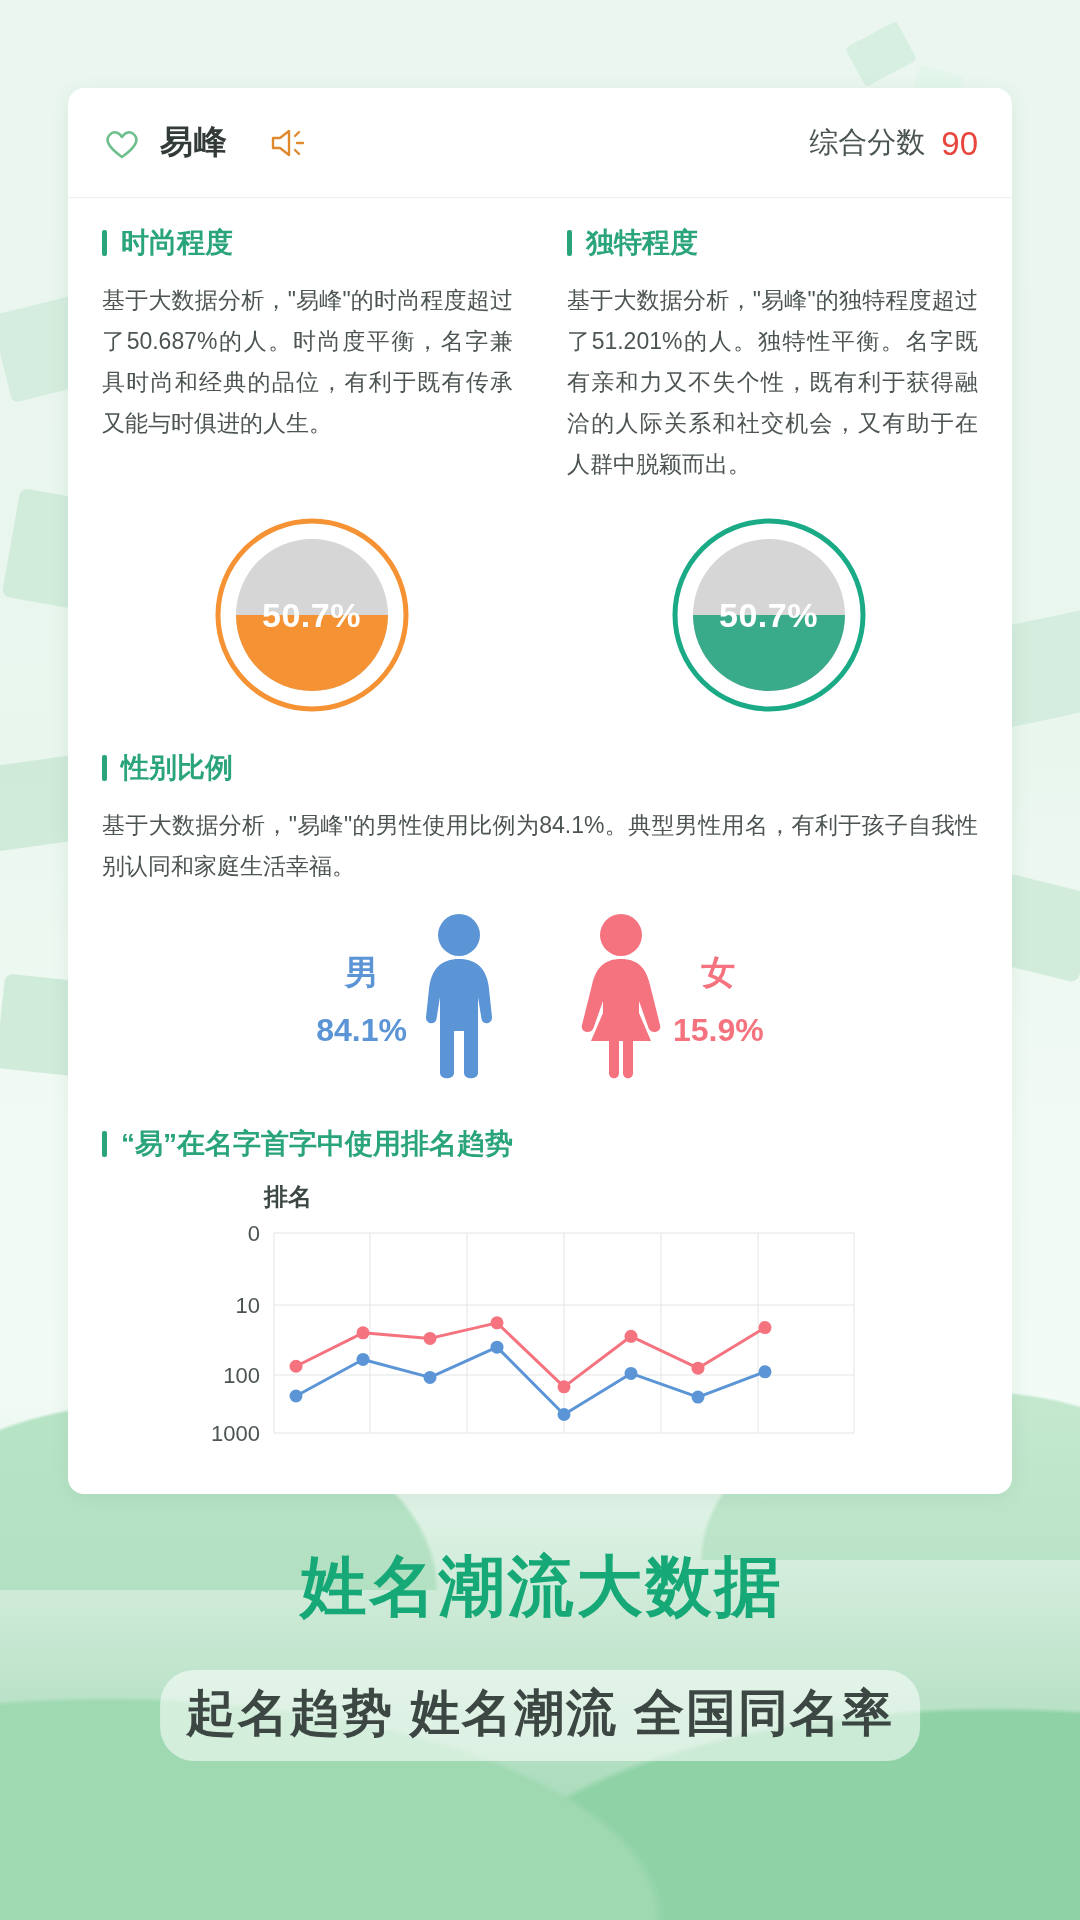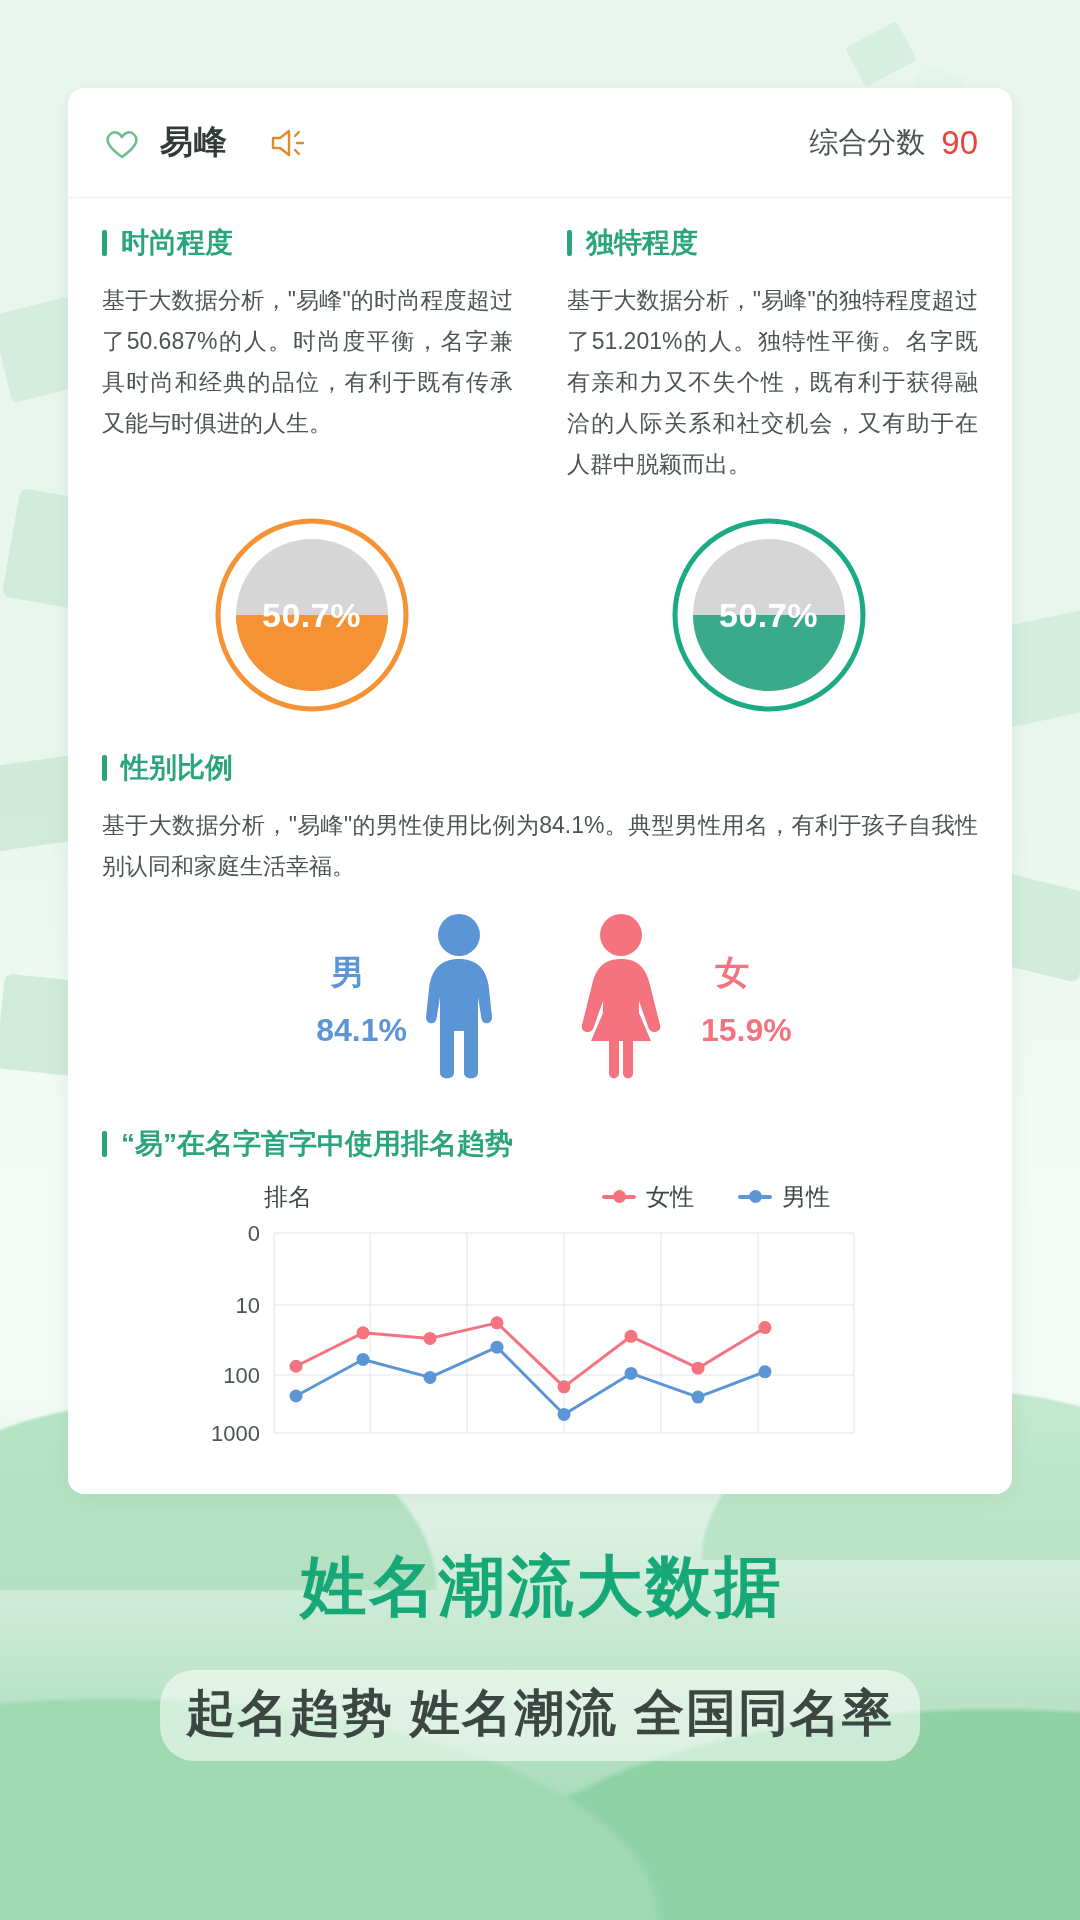--- a/index.html
+++ b/index.html
@@ -65,21 +65,21 @@
     display: flex; align-items: center;
     padding: 0 34px;
     border-bottom: 1px solid #eef1f0;
   }
   .heart-icon { width: 40px; height: 40px; flex: none; }
   .name-title {
     font-size: 33px; color: #333b38; font-weight: bold;
     margin-left: 18px; letter-spacing: 1px;
   }
   .sound-icon { width: 38px; height: 34px; margin-left: 42px; flex: none; }
-  .score-wrap { margin-left: auto; display: flex; align-items: center; }
+  .score-wrap { margin-left: auto; display: flex; align-items: flex-end; }
   .score-label { font-size: 29px; color: #4a5551; }
   .score-value { font-size: 33px; color: #e8453c; font-weight: normal; margin-left: 16px; }
 
   .card-body { padding: 26px 34px 40px 34px; }
 
   .sec-title {
     display: flex; align-items: center;
     font-size: 28px; color: #2aa47a; font-weight: bold;
     margin-bottom: 18px;
   }
@@ -113,30 +113,30 @@
     font-size: 23px; line-height: 41px; color: #4c5551;
     text-align: justify;
   }
   .gender-figs {
     display: flex; align-items: flex-end; justify-content: center;
     gap: 70px; margin-top: 26px;
   }
   .fig-group { display: flex; align-items: center; }
   .fig-texts { text-align: center; margin: 0 6px; }
   .fig-label { font-size: 34px; font-weight: bold; }
-  .fig-pct { font-size: 32px; font-weight: bold; margin-top: 16px; margin-left: 28px; }
+  .fig-pct { font-size: 32px; font-weight: bold; margin-top: 16px; }
   .male-color { color: #5b95d6; }
   .female-color { color: #f4737f; }
 
   
   .chart-block { margin-top: 40px; }
   .chart-area { position: relative; margin-top: 14px; padding-left: 34px; }
   .chart-topbar {
     display: flex; align-items: center;
-    padding-left: 128px; margin-bottom: 2px;
+    padding-left: 128px; margin-bottom: 2px; font-weight: bold;
   }
   .axis-name { font-size: 24px; color: #3c4643; }
   .legend { margin-left: auto; display: flex; gap: 44px; padding-right: 148px; }
   .legend-item { display: flex; align-items: center; font-size: 24px; color: #3c4643; }
   .legend-swatch {
     width: 34px; height: 4px; border-radius: 2px; margin-right: 10px;
     position: relative;
   }
   .legend-swatch::after {
     content: ""; position: absolute; left: 11px; top: -5px;
@@ -277,30 +277,20 @@
           </div>
         </div>
       </div>
 
       <div class="chart-block">
         <div class="sec-title">“易”在名字首字中使用排名趋势</div>
 
         <div class="chart-area">
           <div class="chart-topbar">
             <span class="axis-name">排名</span>
-            <div class="legend">
-              <div class="legend-item">
-                <span class="legend-swatch" style="background:#f4737f"></span>
-                <span>女性</span>
-              </div>
-              <div class="legend-item">
-                <span class="legend-swatch" style="background:#5b95d6"></span>
-                <span>男性</span>
-              </div>
-            </div>
           </div>
 
           <div class="chart-svg-wrap">
             <svg id="trend-svg" width="760" height="235" viewBox="0 0 760 235">
 
               <g stroke="#e2e6e5" stroke-width="1">
                 <line x1="120" y1="18" x2="700" y2="18"></line>
                 <line x1="120" y1="90" x2="700" y2="90"></line>
                 <line x1="120" y1="160" x2="700" y2="160"></line>
                 <line x1="120" y1="218" x2="700" y2="218"></line>

